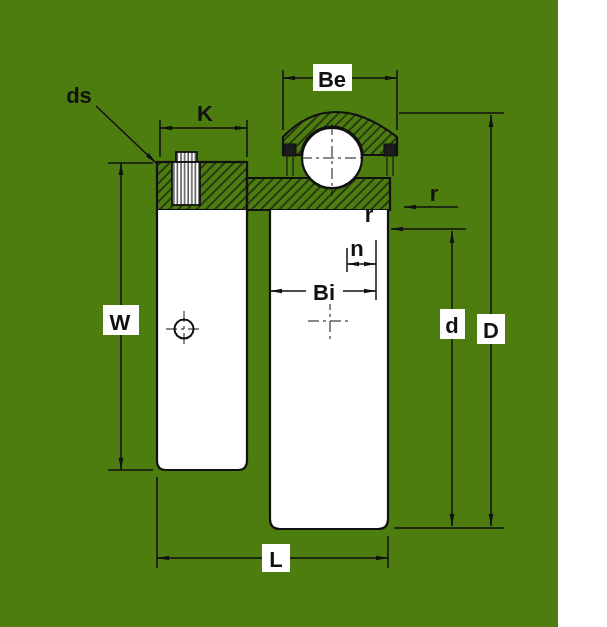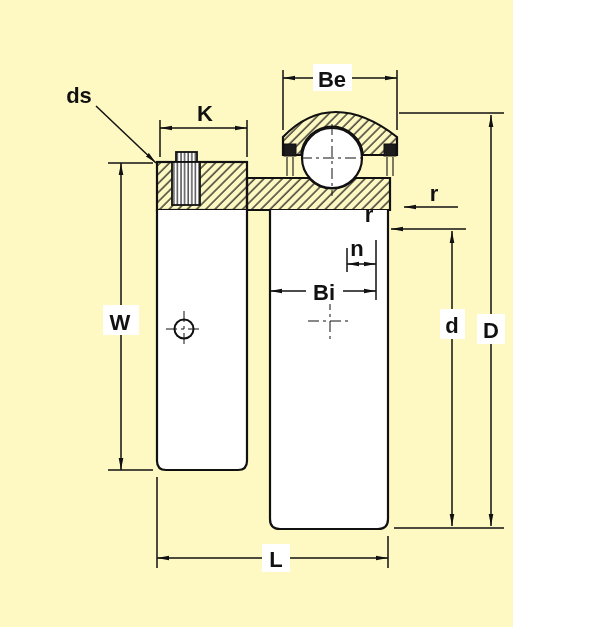--- a/index.html
+++ b/index.html
@@ -1,16 +1,16 @@
 <!DOCTYPE html>
 <html><head>
 <meta charset="utf-8">
 <style>
   html,body{margin:0;padding:0;background:#ffffff;}
-  .stage{position:relative;width:513px;height:627px;background:#fef9c3;overflow:hidden;}
+  .stage{position:relative;width:558px;height:627px;background:#4d7c0f;overflow:hidden;}
   svg{display:block;}
   .lbl{font-family:"Liberation Sans",sans-serif;font-weight:700;font-size:22px;fill:#111111;}
   .dim{stroke:#111111;stroke-width:1.5;fill:none;}
   .thin{stroke:#111111;stroke-width:1.1;fill:none;}
   .cl{stroke:#111111;stroke-width:1;fill:none;stroke-dasharray:11 4 3 4;}
 </style>
 </head>
 <body>
 
 <div class="stage">

